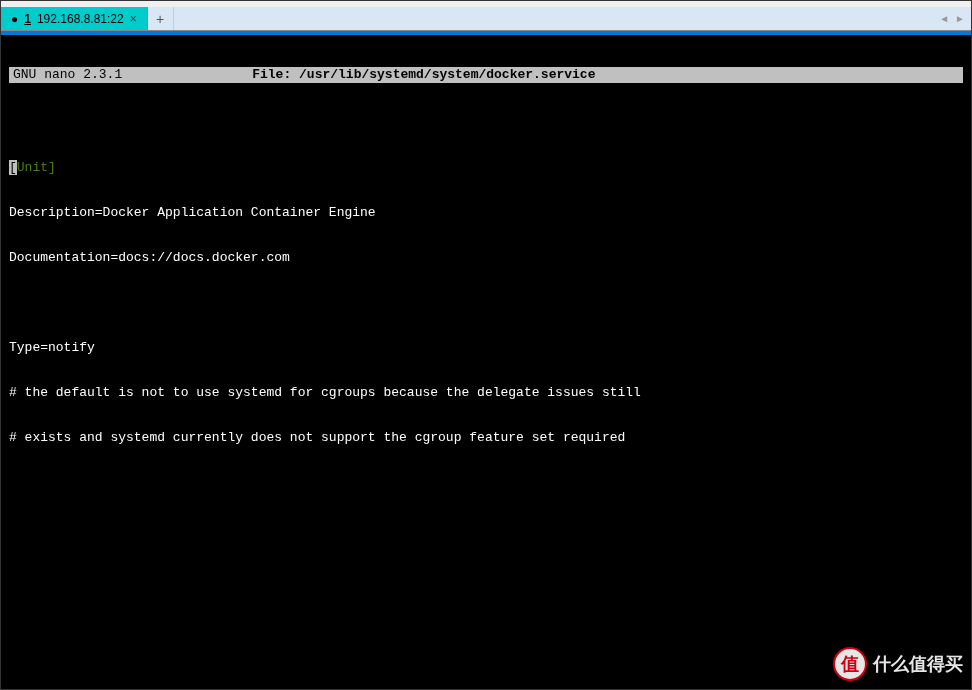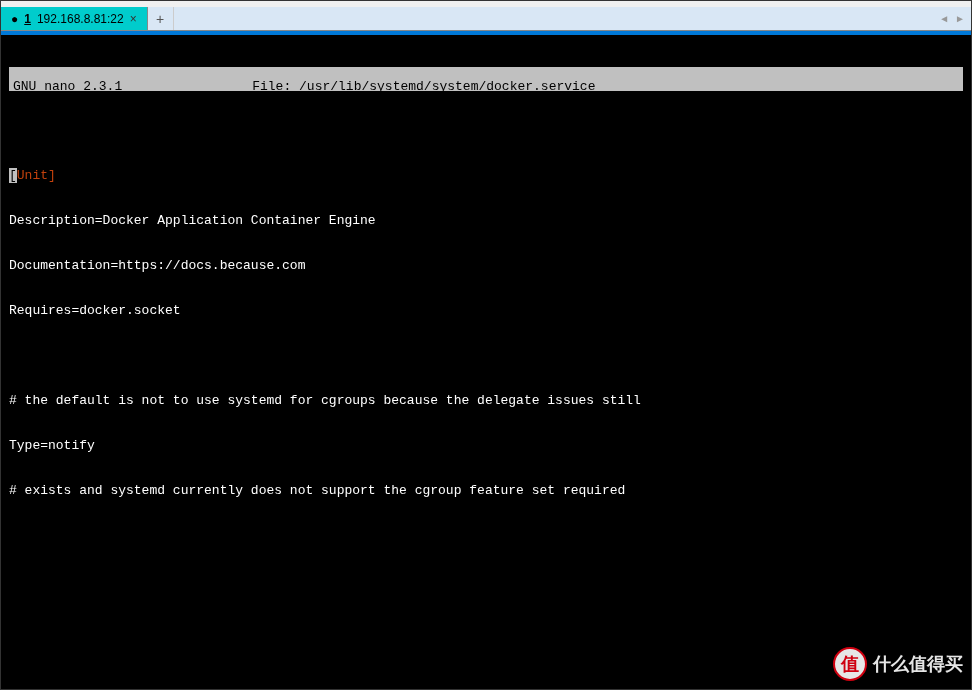--- a/index.html
+++ b/index.html
@@ -75,29 +75,29 @@
     padding: 0;
     line-height: 15px;
     white-space: pre;
     font-size: 13px;
   }
   .nano-header {
     background: #c0c0c0;
     color: #000;
     display: flex;
     margin: 2px 8px 0 8px;
-    padding: 12px 4px;
+    padding: 0 4px;
     height: 16px;
     line-height: 16px;
   }
   .nano-header .title { flex: 0 0 auto; }
-  .nano-header .file { flex: 1 1 auto; text-align: left; padding-left: 130px;}
+  .nano-header .file { flex: 1 1 auto; text-align: left; padding-left: 130px; font-weight: bold;}
   .content { padding: 0 8px; margin-top: 2px;}
   .line { color: #fff; height: 15px; }
-  .green { color: #c2410c; }
+  .green { color: #4d7c0f; }
   .bracket-hl {
     background: #c0c0c0;
     color: #000;
   }
   .watermark {
     position: absolute;
     right: 8px;
     bottom: 8px;
     display: flex;
     align-items: center;
@@ -142,25 +142,24 @@
 
 <div class="terminal">
   <div class="nano-header">
     <span class="title">GNU nano 2.3.1</span>
     <span class="file">File: /usr/lib/systemd/system/docker.service</span>
   </div>
 
   <div class="content">
     <div class="line"><span class="green bracket-hl">[</span><span class="green">Unit]</span></div>
     <div class="line">Description=Docker Application Container Engine</div>
-    <div class="line">Documentation=https://docs.because.com</div>
-    <div class="line">Requires=docker.socket</div>
+    <div class="line">Documentation=docs://docs.docker.com</div>
     <div class="line"></div>
+    <div class="line">Type=notify</div>
     <div class="line"># the default is not to use systemd for cgroups because the delegate issues still</div>
-    <div class="line">Type=notify</div>
     <div class="line"># exists and systemd currently does not support the cgroup feature set required</div>
     
     
     
     
     
     
     
     
     

